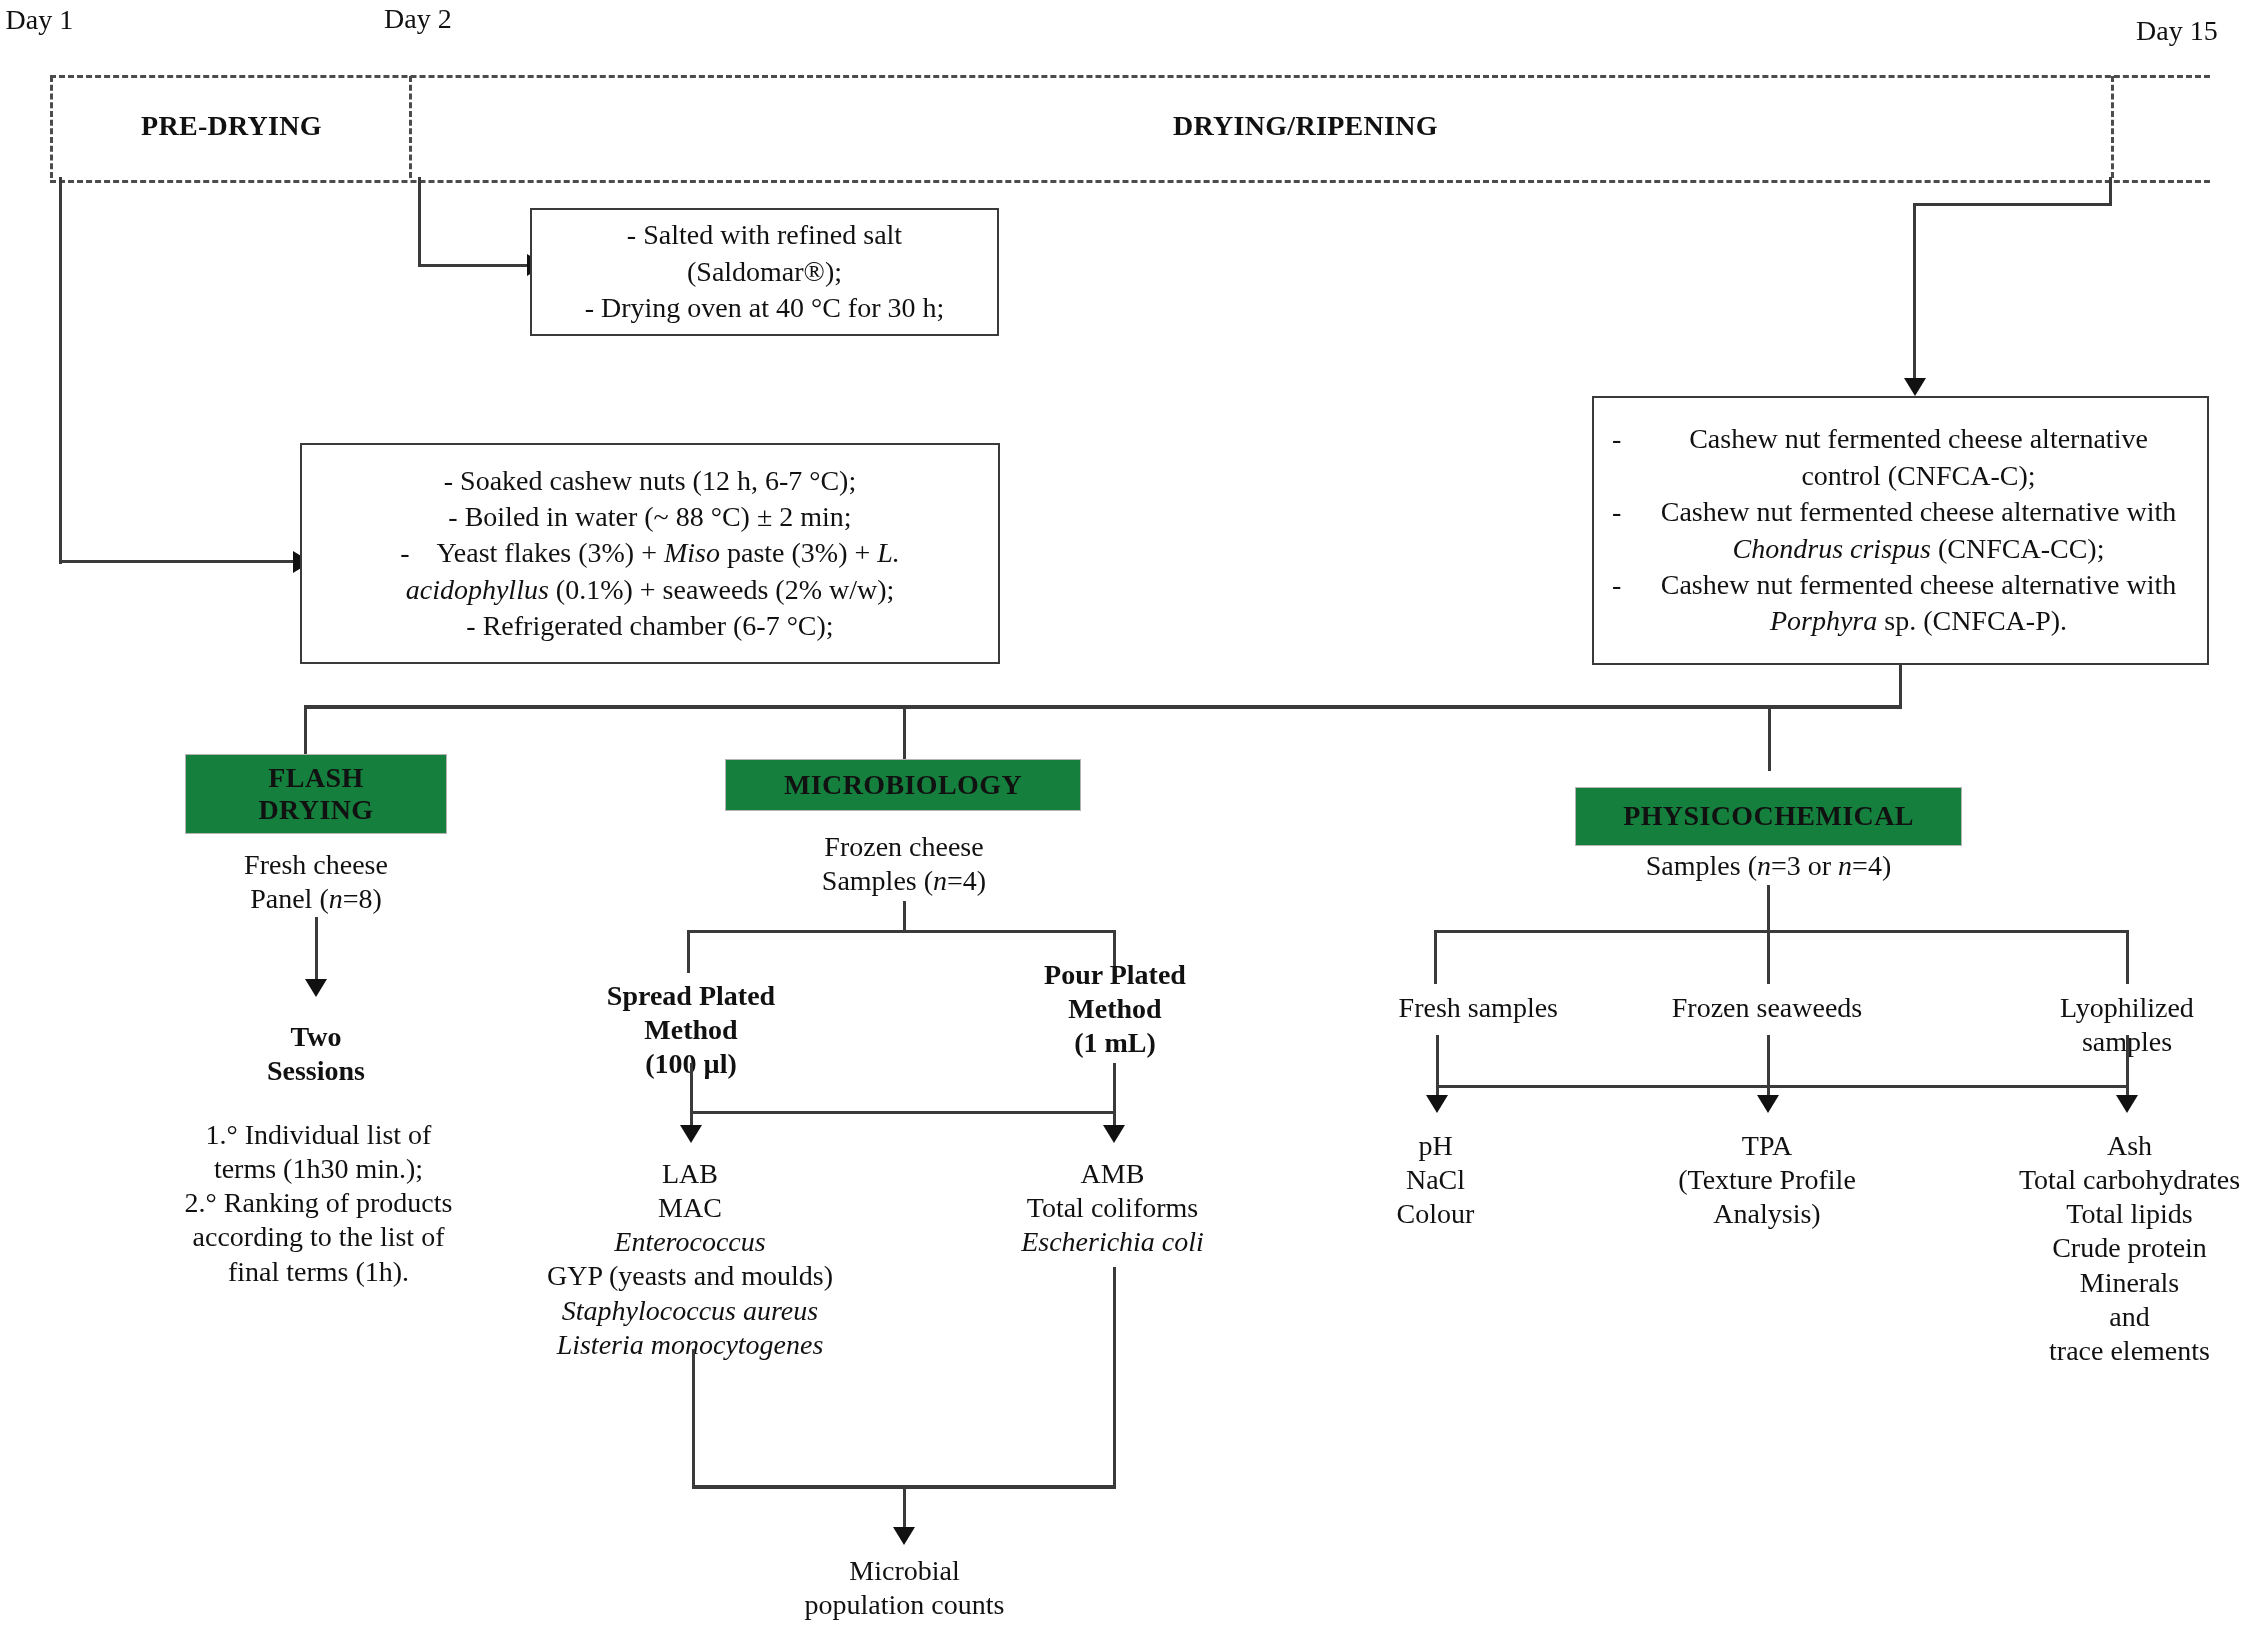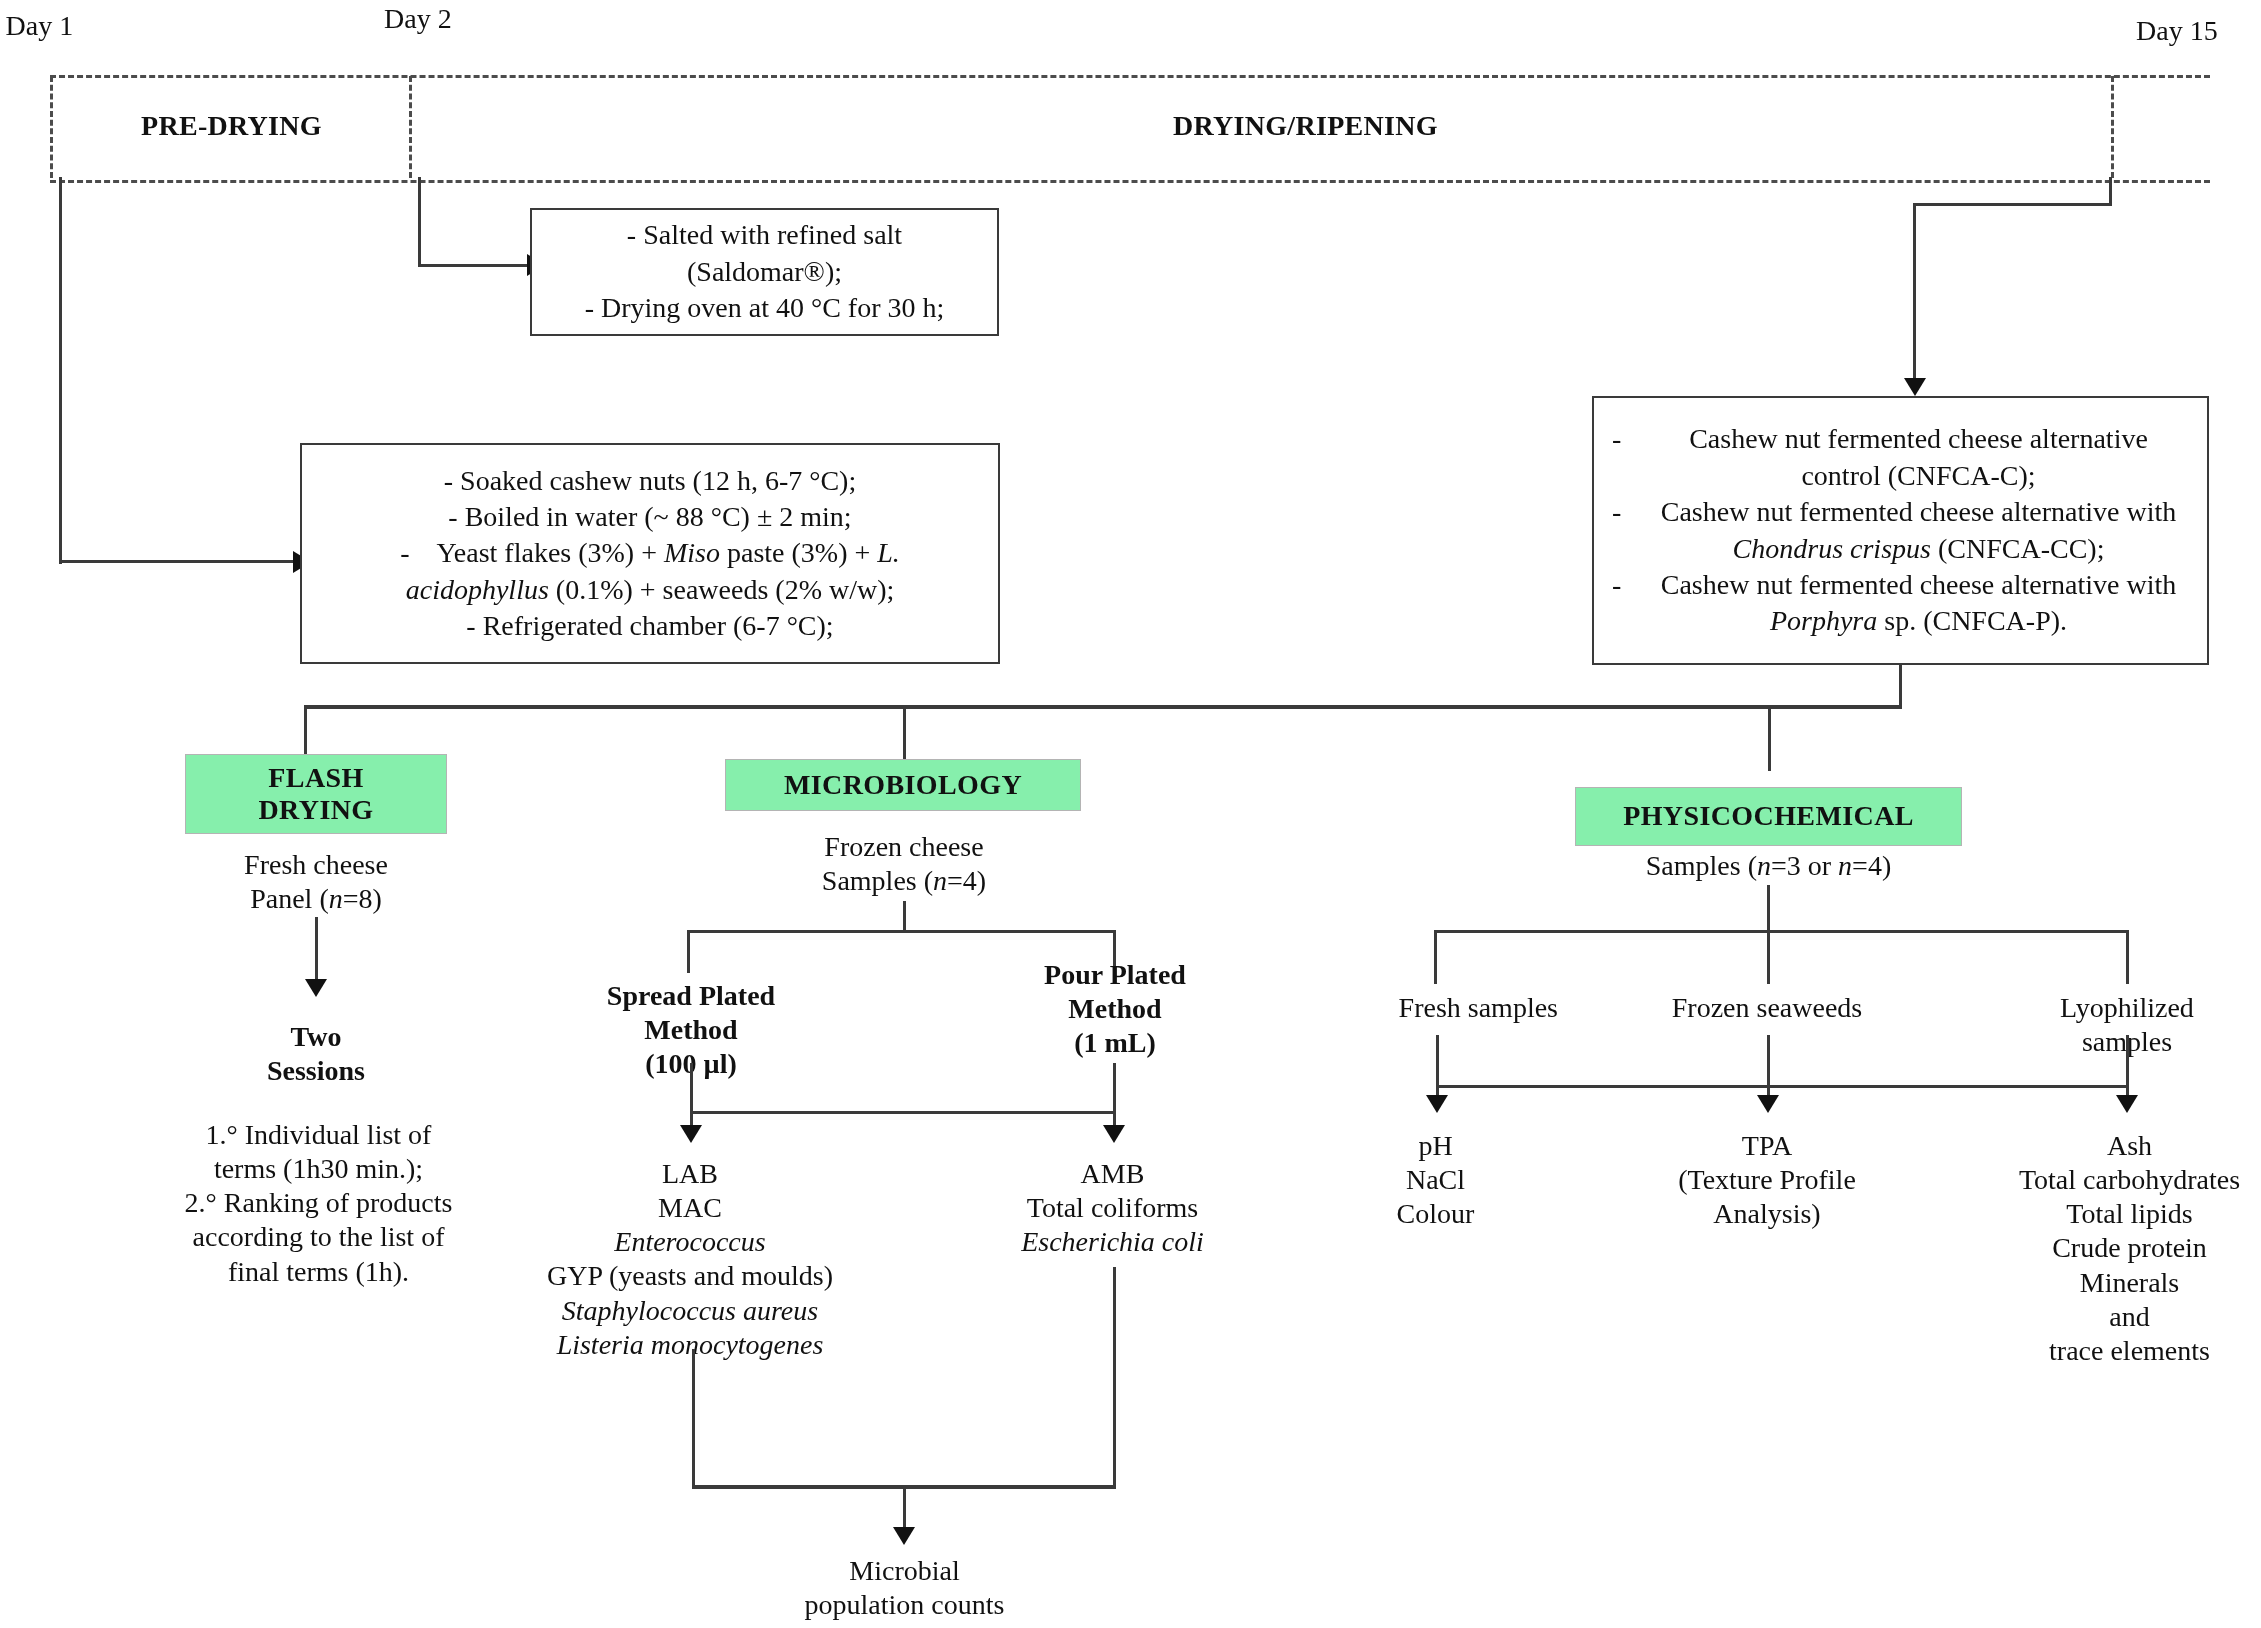--- a/index.html
+++ b/index.html
@@ -13,41 +13,41 @@
   .daylabel{position:absolute;font-size:28px;white-space:nowrap;}
   .band{position:absolute;border-top:3.5px dashed #4c4c4c;border-bottom:3.5px dashed #4c4c4c;}
   .bandlabel{position:absolute;font-weight:bold;font-size:28px;letter-spacing:0.3px;white-space:nowrap;}
   .tickdash{position:absolute;border-left:3.5px dashed #4c4c4c;}
 
   
   .box{position:absolute;border:2.1px solid #3a3a3a;background:#fff;box-sizing:border-box;
        display:flex;align-items:center;justify-content:center;}
   .box .inner{width:100%;text-align:center;font-size:28px;line-height:1.30;padding:0 7px;box-sizing:border-box;}
 
-  .hdr{position:absolute;background:#86efac;border:0.7px solid #b4b4b4;box-sizing:border-box;
+  .hdr{position:absolute;background:#15803d;border:0.7px solid #b4b4b4;box-sizing:border-box;
        display:flex;align-items:center;justify-content:center;
        font-weight:bold;font-size:28px;letter-spacing:0.4px;text-align:center;line-height:1.16;}
 
   
   .ln{position:absolute;background:#3a3a3a;}
   .vl{width:2.8px;}
   .hl{height:2.8px;}
   .arrdown{position:absolute;width:0;height:0;border-left:11px solid transparent;
            border-right:11px solid transparent;border-top:18px solid #111;}
   .arrright{position:absolute;width:0;height:0;border-top:11px solid transparent;
             border-bottom:11px solid transparent;border-left:18px solid #111;}
 
   .lbl{position:absolute;font-size:28px;line-height:1.22;text-align:center;}
 </style>
 </head>
 <body>
 
 <div id="stage">
 
-  <div class="daylabel" style="left:5.5px;top:10px;">Day 1</div>
+  <div class="daylabel" style="left:5.5px;top:4px;">Day 1</div>
   <div class="daylabel" style="left:384px;top:2.8px;">Day 2</div>
   <div class="daylabel" style="left:2136px;top:15px;">Day 15</div>
 
   <div class="band" style="left:50px;top:75px;width:2160px;height:102px;"></div>
   <div class="tickdash" style="left:50px;top:76px;height:102px;"></div>
   <div class="tickdash" style="left:409px;top:76px;height:102px;"></div>
   <div class="tickdash" style="left:2111px;top:76px;height:102px;"></div>
 
   <div class="bandlabel" style="left:141px;top:110px;">PRE-DRYING</div>
   <div class="bandlabel" style="left:1173px;top:110px;">DRYING/RIPENING</div>

